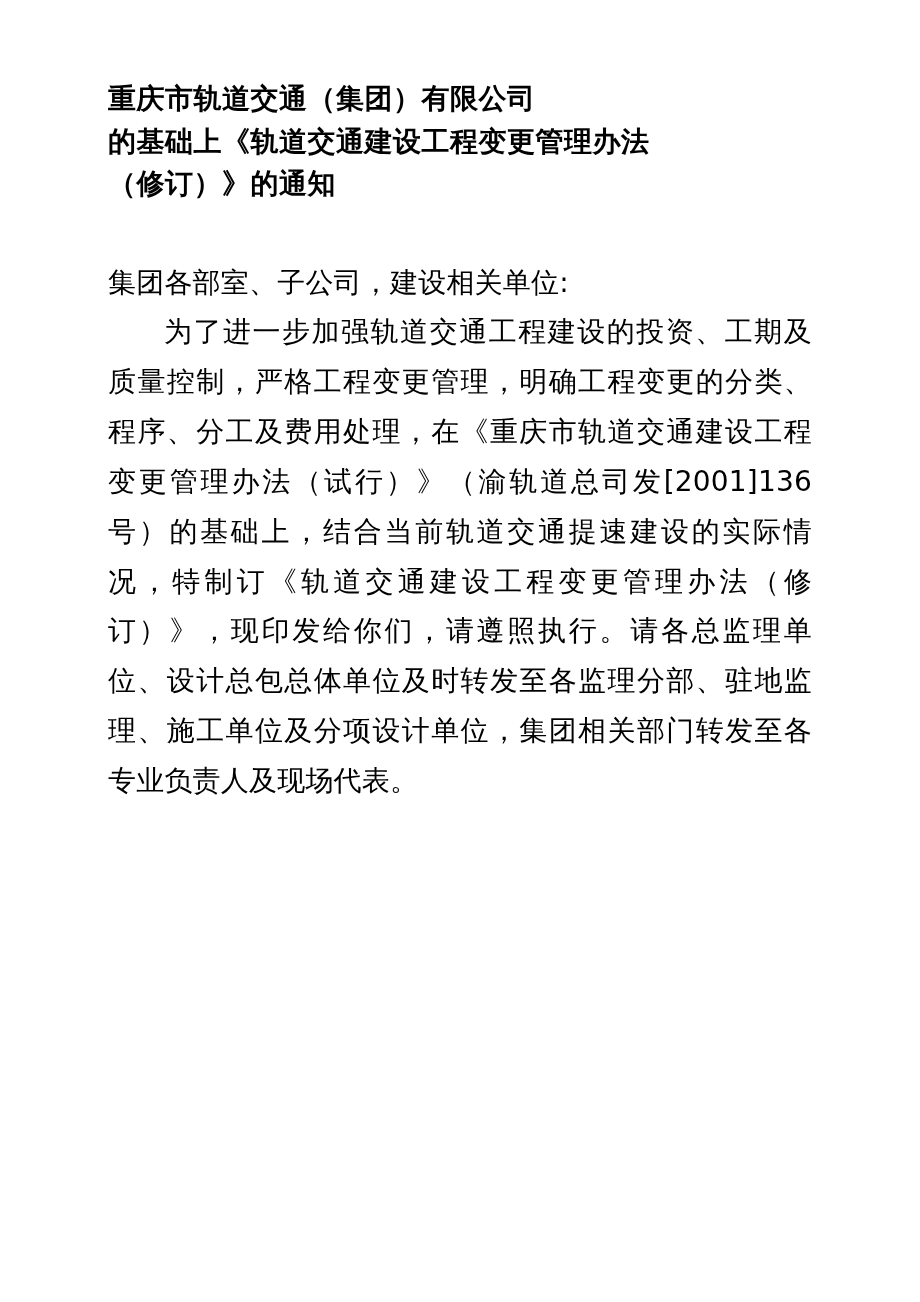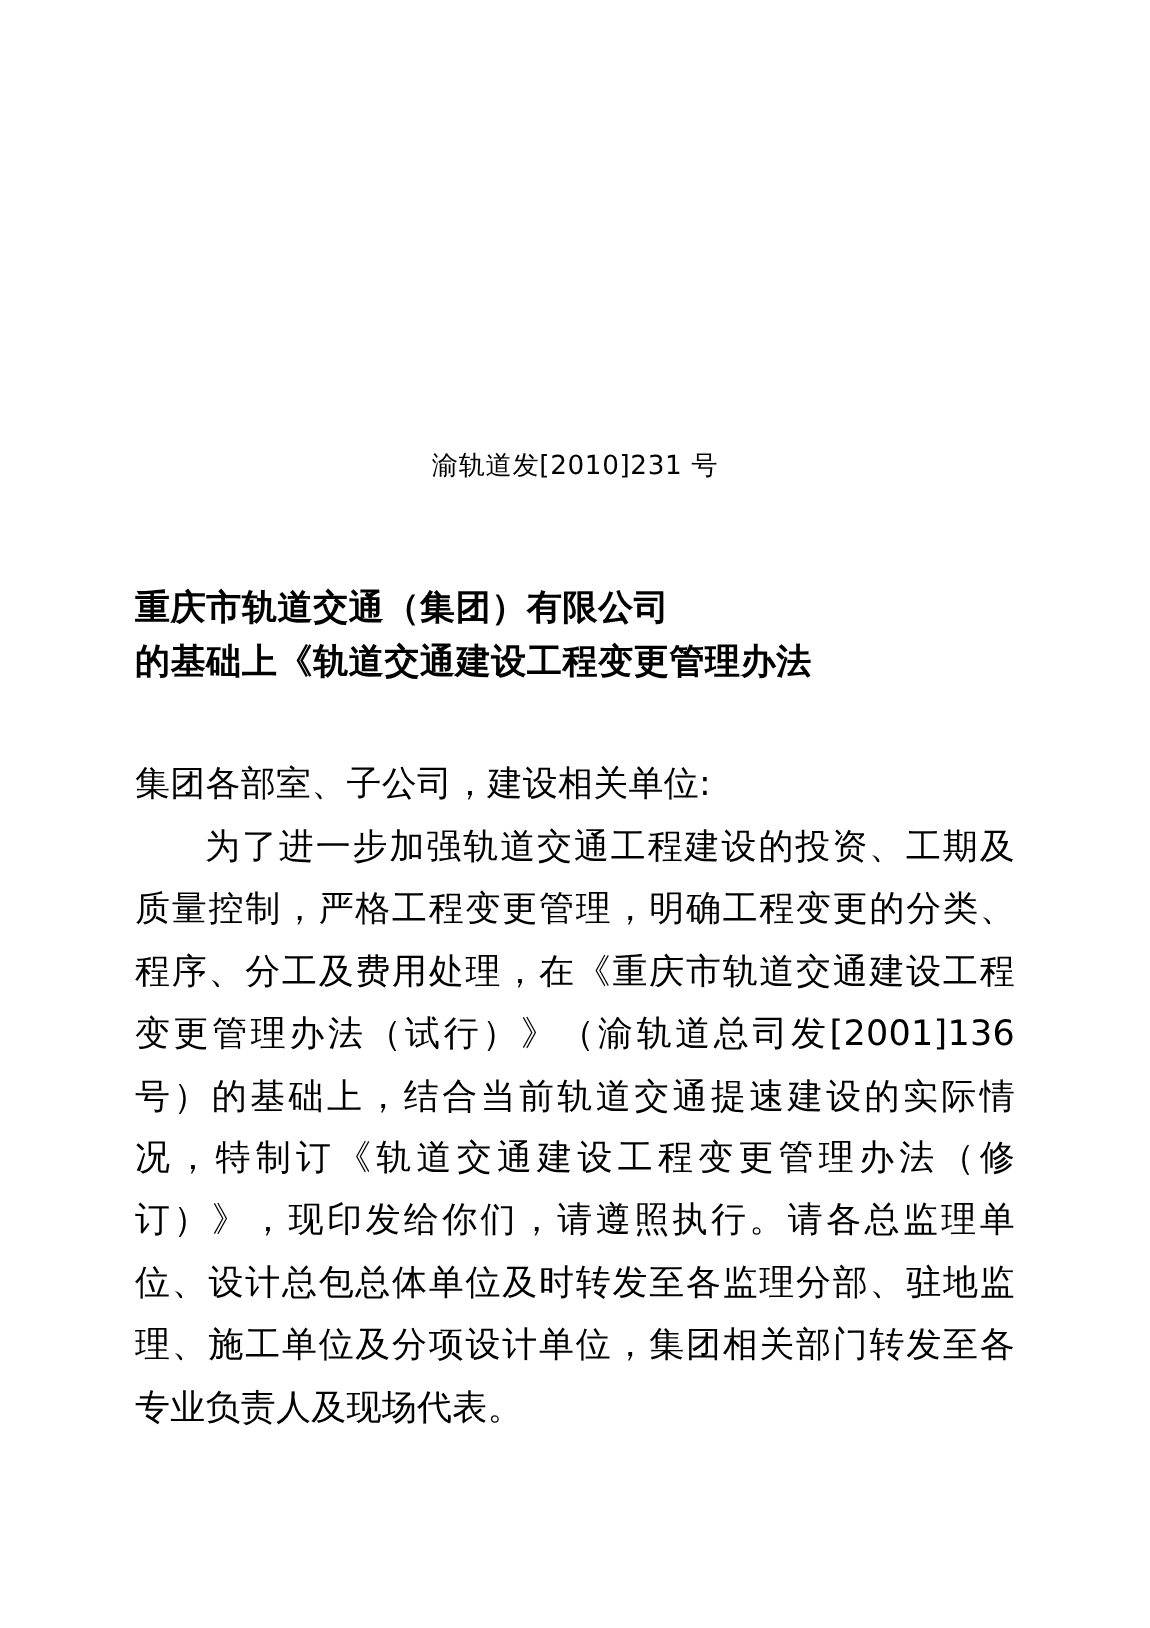--- a/index.html
+++ b/index.html
@@ -54,25 +54,25 @@
   .para {
     margin: 0;
     text-indent: 2em;
   }
 </style>
 </head>
 <body>
 
 <div class="page">
 
-  <div class="doc-number">渝轨道发[2010]231 号</div>
 
   <div class="doc-title">
     <span class="title-line">重庆市轨道交通（集团）有限公司</span>
     <span class="title-line">的基础上《轨道交通建设工程变更管理办法</span>
+    <span class="title-line">（修订）》的通知</span>
   </div>
 
   <div class="body-block">
     <p class="salutation">集团各部室、子公司，建设相关单位:</p>
     <p class="para">为了进一步加强轨道交通工程建设的投资、工期及质量控制，严格工程变更管理，明确工程变更的分类、程序、分工及费用处理，在《重庆市轨道交通建设工程变更管理办法（试行）》（渝轨道总司发[2001]136 号）的基础上，结合当前轨道交通提速建设的实际情况，特制订《轨道交通建设工程变更管理办法（修订）》，现印发给你们，请遵照执行。请各总监理单位、设计总包总体单位及时转发至各监理分部、驻地监理、施工单位及分项设计单位，集团相关部门转发至各专业负责人及现场代表。</p>
   </div>
 
 </div>
 
 </body></html>

